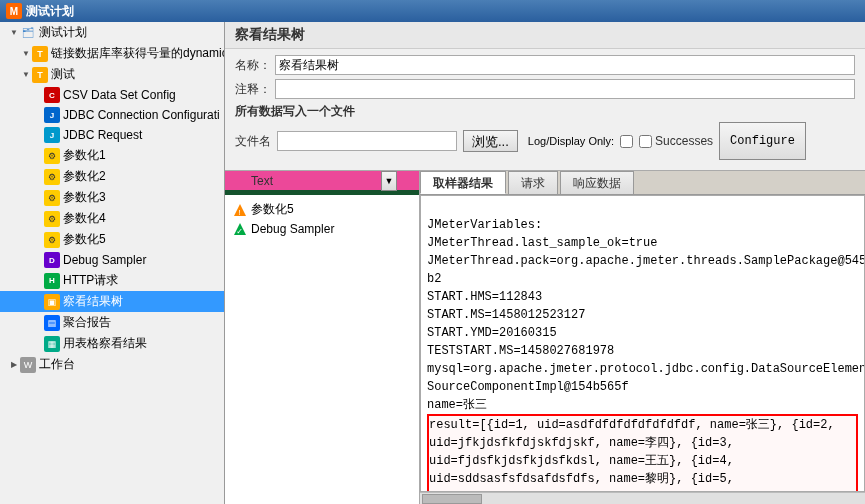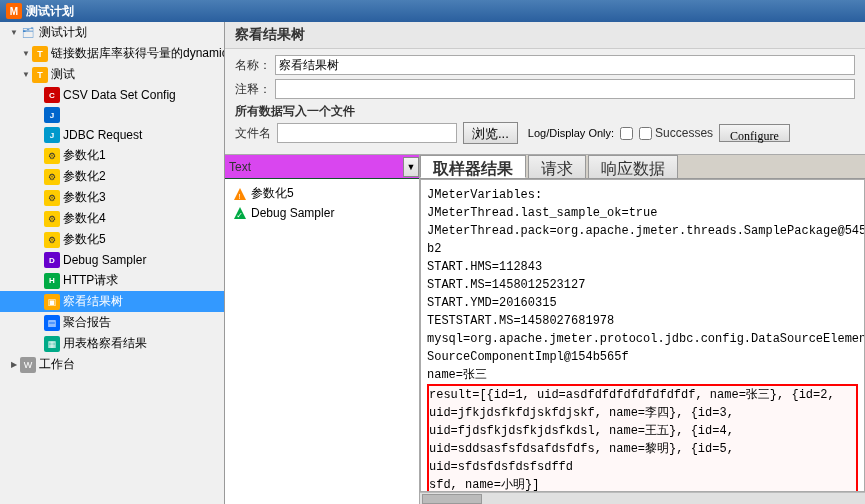--- a/index.html
+++ b/index.html
@@ -185,25 +185,25 @@
       display: flex;
       align-items: center;
       gap: 3px;
       font-size: 12px;
       color: #333;
     }
 
     .configure-btn {
       background: linear-gradient(to bottom, #f5f5f5, #ddd);
       border: 1px solid #888;
-      height: 18px;
+      height: 38px;
       padding: 4px 10px;
       font-size: 12px;
       cursor: pointer;
-      font-family: Liberation Serif, serif;
+      font-family: Liberation Mono, monospace;
     }
 
     
     .bottom-panel {
       flex: 1;
       display: flex;
       border-top: 1px solid #aaa;
       overflow: hidden;
     }
 
@@ -213,24 +213,24 @@
       border-right: 1px solid #aaa;
       background: white;
       overflow-y: auto;
       position: relative;
     }
 
     
     .text-row {
       display: flex;
       align-items: center;
-      background: #d946ef;
-      border-bottom: 1px solid #14532d;
+      background: #ec4899;
+      border-bottom: 5px solid #14532d;
       height: 24px;
-      padding: 0 0;
+      padding: 0 22px;
     }
 
     .text-label {
       flex: 1;
       font-size: 12px;
       color: #333;
       padding-left: 4px;
     }
 
     .dropdown-arrow {
@@ -270,37 +270,37 @@
       background: #d4d0c8;
       border-bottom: 1px solid #999;
       height: 24px;
     }
 
     .tab {
       padding: 3px 12px;
       border: 1px solid #999;
       border-bottom: none;
       background: linear-gradient(to bottom, #f0f0f0, #ddd);
-      font-size: 16px;
+      font-size: 12px;
       cursor: pointer;
       color: #333;
       margin-right: 2px;
     }
     .tab.active {
       background: white;
       border-bottom: 1px solid white;
       font-weight: bold;
     }
 
     .content-area {
       flex: 1;
       background: white;
       border: 1px solid #aaa;
       overflow-y: scroll;
-      padding: 6px 6px;
+      padding: 20px 6px;
       font-size: 12px;
       font-family: Consolas, 'Courier New', monospace;
       line-height: 1.5;
       color: #000;
     }
 
     .result-highlight {
       border: 2px solid red;
       background: #fff8f8;
       display: block;
@@ -354,20 +354,21 @@
 
     <div class="tree-item tree-indent-3">
       <span class="expand-arrow">&nbsp;</span>
       <span class="tree-icon icon-csv">C</span>
       <span>CSV Data Set Config</span>
     </div>
 
     <div class="tree-item tree-indent-3">
       <span class="expand-arrow">&nbsp;</span>
       <span class="tree-icon icon-jdbc-config">J</span>
+      <span>JDBC Connection Configurati</span>
     </div>
 
     <div class="tree-item tree-indent-3">
       <span class="expand-arrow">&nbsp;</span>
       <span class="tree-icon icon-jdbc-req">J</span>
       <span>JDBC Request</span>
     </div>
 
     <div class="tree-item tree-indent-3">
       <span class="expand-arrow">&nbsp;</span>

